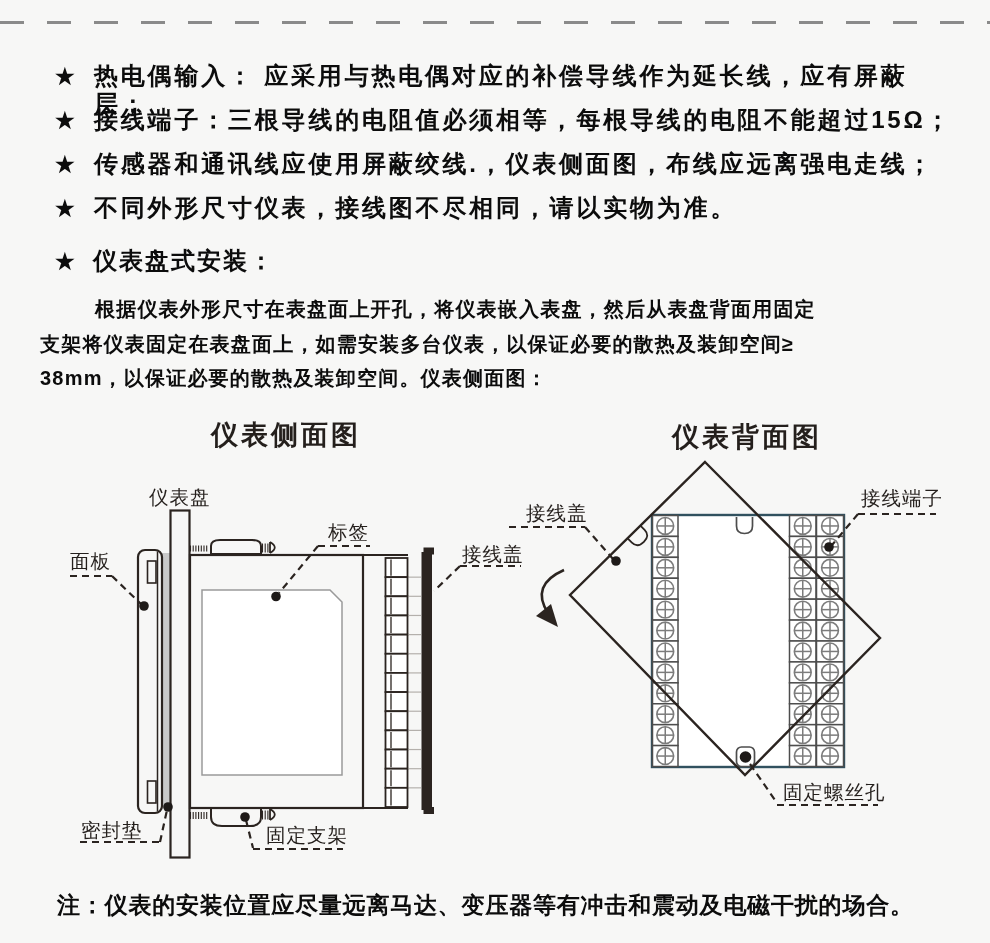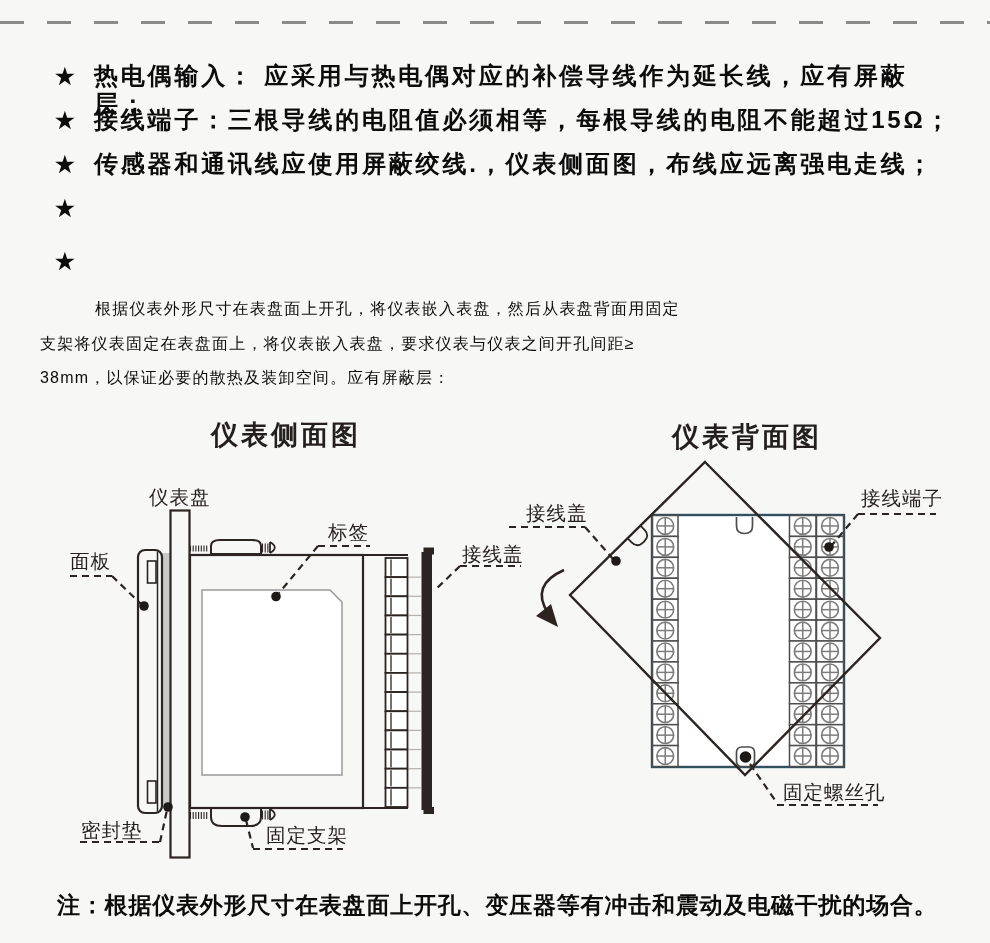--- a/index.html
+++ b/index.html
@@ -6,21 +6,21 @@
   body{font-family:"Liberation Sans",sans-serif;}
   #page{position:relative;width:990px;height:943px;background:#f7f7f6;overflow:hidden;color:#0c0c0c;}
   .top-dash{position:absolute;left:0;top:21px;width:990px;height:3px;
     background:repeating-linear-gradient(90deg,#8a8a8a 0 24px,rgba(0,0,0,0) 24px 47px);}
   .bullet{position:absolute;left:55px;width:900px;display:flex;align-items:flex-start;
     font-weight:700;font-size:24px;line-height:28px;letter-spacing:2.8px;color:#0c0c0c;}
   .bullet .star{font-size:22px;width:26px;flex:0 0 26px;letter-spacing:0;margin-right:13px;transform:translateY(1px);}
   .section-head{position:absolute;left:55px;top:247px;display:flex;align-items:flex-start;
     font-weight:700;font-size:24px;line-height:28px;letter-spacing:2px;}
   .section-head .star{font-size:22px;width:26px;flex:0 0 26px;letter-spacing:0;margin-right:12px;transform:translateY(1px);}
-  .para-line{position:absolute;font-weight:400;font-size:16px;line-height:30px;letter-spacing:1.2px;white-space:nowrap;}
+  .para-line{position:absolute;font-weight:700;font-size:20px;line-height:30px;letter-spacing:1.2px;white-space:nowrap;}
   .footnote{position:absolute;left:57px;top:890px;font-weight:700;font-size:23px;letter-spacing:0.8px;white-space:nowrap;}
   svg .lbl{font-family:"Liberation Sans",sans-serif;font-size:19.5px;font-weight:500;fill:#241f1c;letter-spacing:1px;}
   svg .ttl{font-family:"Liberation Serif",serif;font-size:27px;font-weight:700;fill:#241f1c;letter-spacing:3px;}
   svg .dash{stroke:#2b2420;stroke-width:2.2;stroke-dasharray:7 5;fill:none;}
   svg .ln{stroke:#2b2420;fill:none;}
 </style>
 </head>
 <body>
 
 <div id="page">
@@ -34,29 +34,31 @@
   <div class="bullet" style="top:106px">
     <span class="star">★</span>
     <span>接线端子：三根导线的电阻值必须相等，每根导线的电阻不能超过15Ω；</span>
   </div>
   <div class="bullet" style="top:150px">
     <span class="star">★</span>
     <span>传感器和通讯线应使用屏蔽绞线.，仪表侧面图，布线应远离强电走线；</span>
   </div>
   <div class="bullet" style="top:194px">
     <span class="star">★</span>
+    <span>不同外形尺寸仪表，接线图不尽相同，请以实物为准。</span>
   </div>
 
   <div class="section-head">
     <span class="star">★</span>
+    <span>仪表盘式安装：</span>
   </div>
 
   <div class="para-line" style="left:95px;top:294px">根据仪表外形尺寸在表盘面上开孔，将仪表嵌入表盘，然后从表盘背面用固定</div>
-  <div class="para-line" style="left:40px;top:329px">支架将仪表固定在表盘面上，将仪表嵌入表盘，要求仪表与仪表之间开孔间距≥</div>
-  <div class="para-line" style="left:40px;top:363px">38mm，以保证必要的散热及装卸空间。应有屏蔽层：</div>
+  <div class="para-line" style="left:40px;top:329px">支架将仪表固定在表盘面上，如需安装多台仪表，以保证必要的散热及装卸空间≥</div>
+  <div class="para-line" style="left:40px;top:363px">38mm，以保证必要的散热及装卸空间。仪表侧面图：</div>
 
   <svg id="diagram-svg" style="position:absolute;left:0;top:0;" width="990" height="943" viewBox="0 0 990 943">
     <defs>
       <pattern id="hatchp" width="11" height="11" patternUnits="userSpaceOnUse">
         <rect width="11" height="11" fill="#ffffff"></rect>
         <path d="M0 11 L11 0 M-2.75 2.75 L2.75 -2.75 M8.25 13.75 L13.75 8.25" stroke="#2b2420" stroke-width="1.5"></path>
       </pattern>
     </defs>
 
     <g>
@@ -351,14 +353,14 @@
         <circle cx="616" cy="561" r="4.8" fill="#1e1a18"></circle>
         <circle cx="829" cy="547" r="4.8" fill="#1e1a18"></circle>
       </g>
 
       <text class="lbl" x="526" y="520">接线盖</text>
       <text class="lbl" x="861" y="505">接线端子</text>
       <text class="lbl" x="783" y="799">固定螺丝孔</text>
     </g>
   </svg>
 
-  <div class="footnote">注：根据仪表外形尺寸在表盘面上开孔、变压器等有冲击和震动及电磁干扰的场合。</div>
+  <div class="footnote">注：仪表的安装位置应尽量远离马达、变压器等有冲击和震动及电磁干扰的场合。</div>
 </div>
 
 </body></html>

